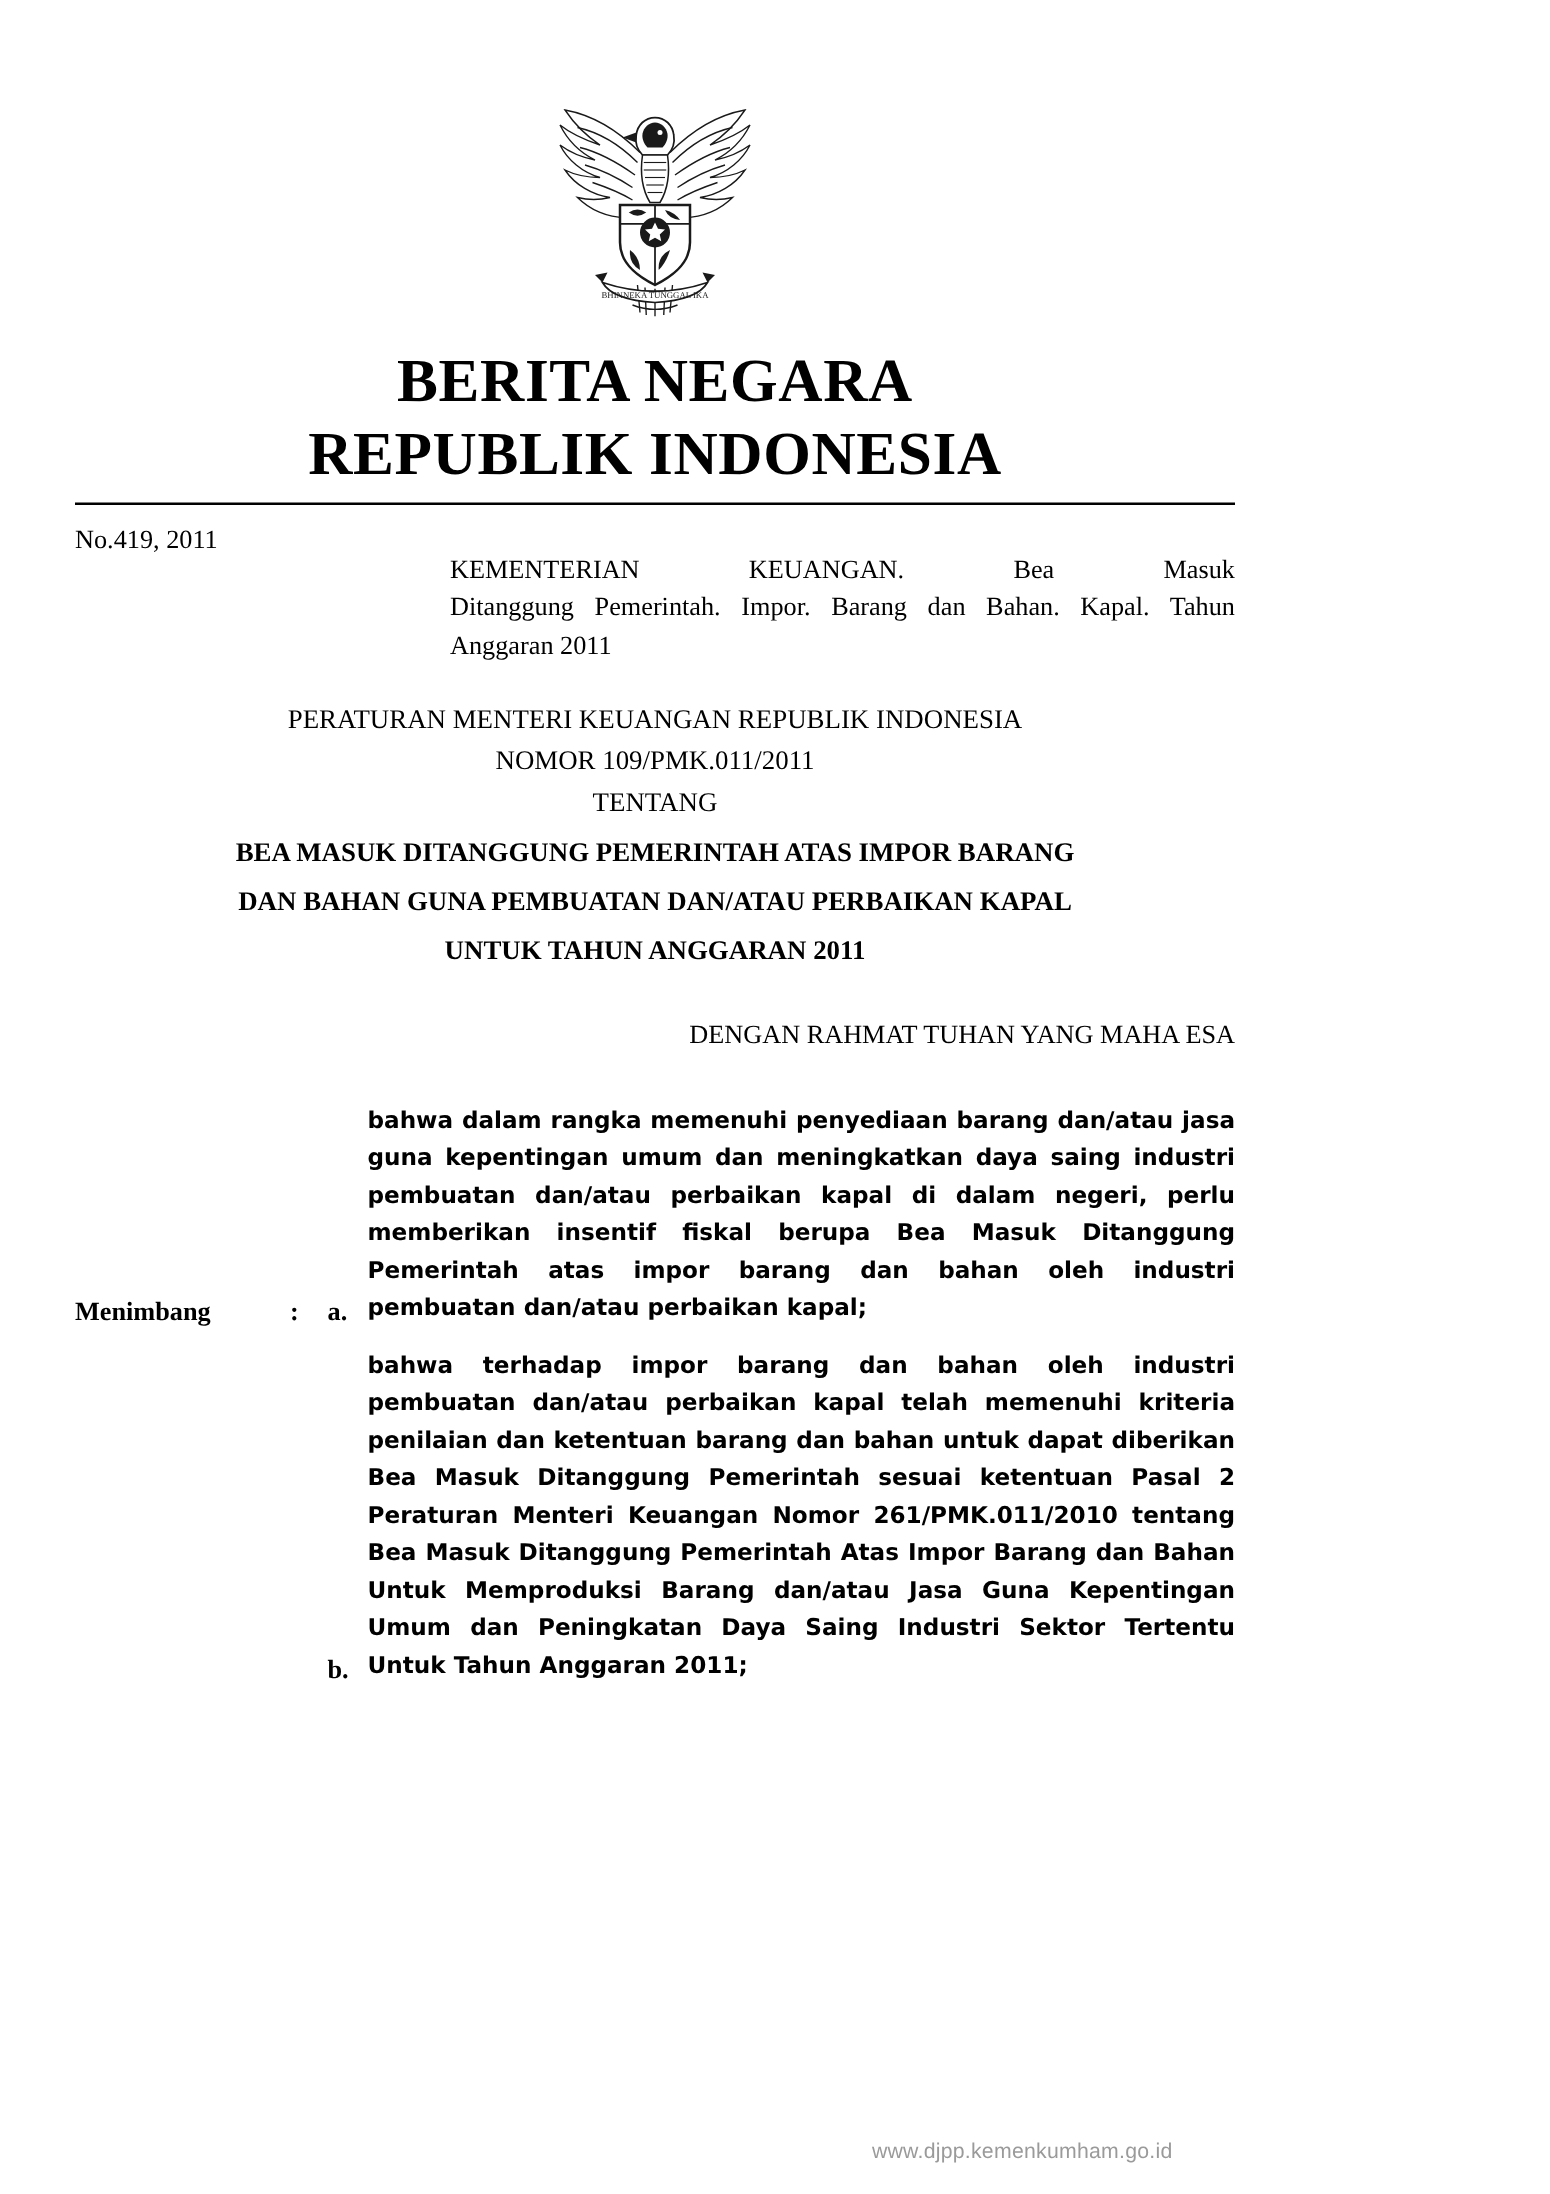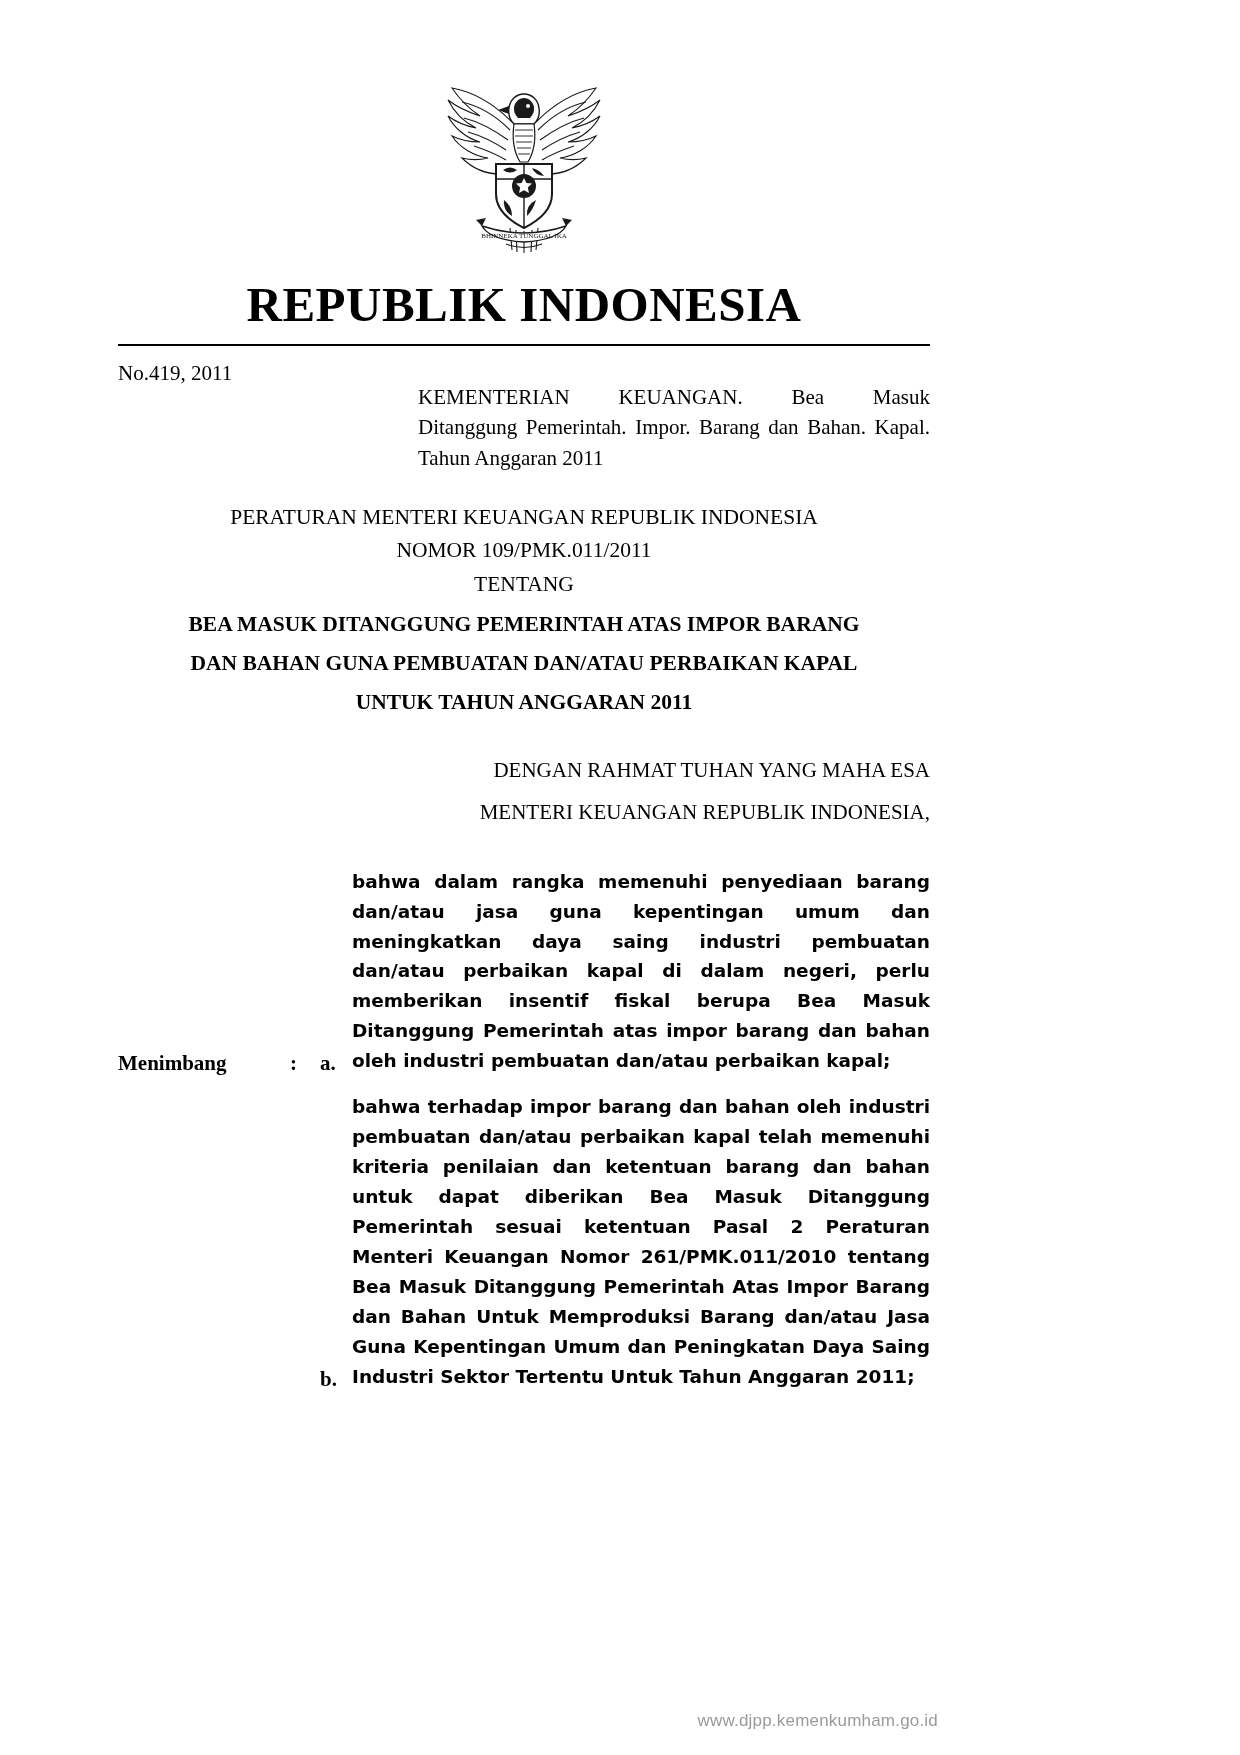--- a/index.html
+++ b/index.html
@@ -13,21 +13,21 @@
     font-family: "Liberation Serif", serif;
     color: #000000;
     position: relative;
     overflow: hidden;
   }
   .page {
     width: 1048px;
     height: 1755px;
     position: relative;
     box-sizing: border-box;
-    padding: 0 118px;
+    padding: 0 60px;
   }
 
   
   .emblem-wrap {
     padding-top: 60px;
     display: flex;
     justify-content: center;
   }
   .emblem {
     width: 200px;
@@ -204,20 +204,21 @@
 
         <path d="M58 166 q42 14 84 0 q-8 14 -42 16 q-34 -2 -42 -16 z" fill="#fff" stroke-width="1.4"></path>
         <text x="100" y="178" font-size="7" text-anchor="middle" fill="#1a1a1a" stroke="none" font-family="Liberation Serif, serif">BHINNEKA TUNGGAL IKA</text>
         <path d="M58 166 l-6 -6 l10 -2 z" fill="#1a1a1a" stroke="none"></path>
         <path d="M142 166 l6 -6 l-10 -2 z" fill="#1a1a1a" stroke="none"></path>
       </g>
     </svg>
   </div>
 
   <div class="masthead">
+    <div>BERITA NEGARA</div>
     <div>REPUBLIK INDONESIA</div>
   </div>
 
   <div class="rule"></div>
 
   <div class="issue">
     <div class="issue-no">No.419, 2011</div>
     <div class="issue-body">
       <span class="ln1">KEMENTERIAN   KEUANGAN.   Bea   Masuk</span>
       <span>Ditanggung Pemerintah. Impor. Barang dan Bahan.</span>
@@ -229,21 +230,20 @@
     <div class="big">PERATURAN MENTERI KEUANGAN REPUBLIK INDONESIA</div>
     <div class="big">NOMOR 109/PMK.011/2011</div>
     <div class="big">TENTANG</div>
     <div class="subject">BEA MASUK DITANGGUNG PEMERINTAH ATAS IMPOR BARANG</div>
     <div class="subject">DAN BAHAN GUNA PEMBUATAN DAN/ATAU PERBAIKAN KAPAL</div>
     <div class="subject">UNTUK TAHUN ANGGARAN 2011</div>
   </div>
 
   <div class="invocation">
     <div>DENGAN RAHMAT TUHAN YANG MAHA ESA</div>
-    <div>MENTERI KEUANGAN REPUBLIK INDONESIA,</div>
   </div>
 
   <div class="considering">
     <div class="cons-row">
       <div class="cons-label">Menimbang</div>
       <div class="cons-colon">:</div>
       <div class="cons-letter">a.</div>
       <div class="cons-text">bahwa dalam rangka memenuhi penyediaan barang dan/atau jasa guna kepentingan umum dan meningkatkan daya saing industri pembuatan dan/atau perbaikan kapal di dalam negeri, perlu memberikan insentif fiskal berupa Bea Masuk Ditanggung Pemerintah atas impor barang dan bahan oleh industri pembuatan dan/atau perbaikan kapal;</div>
     </div>
     <div class="cons-row">

